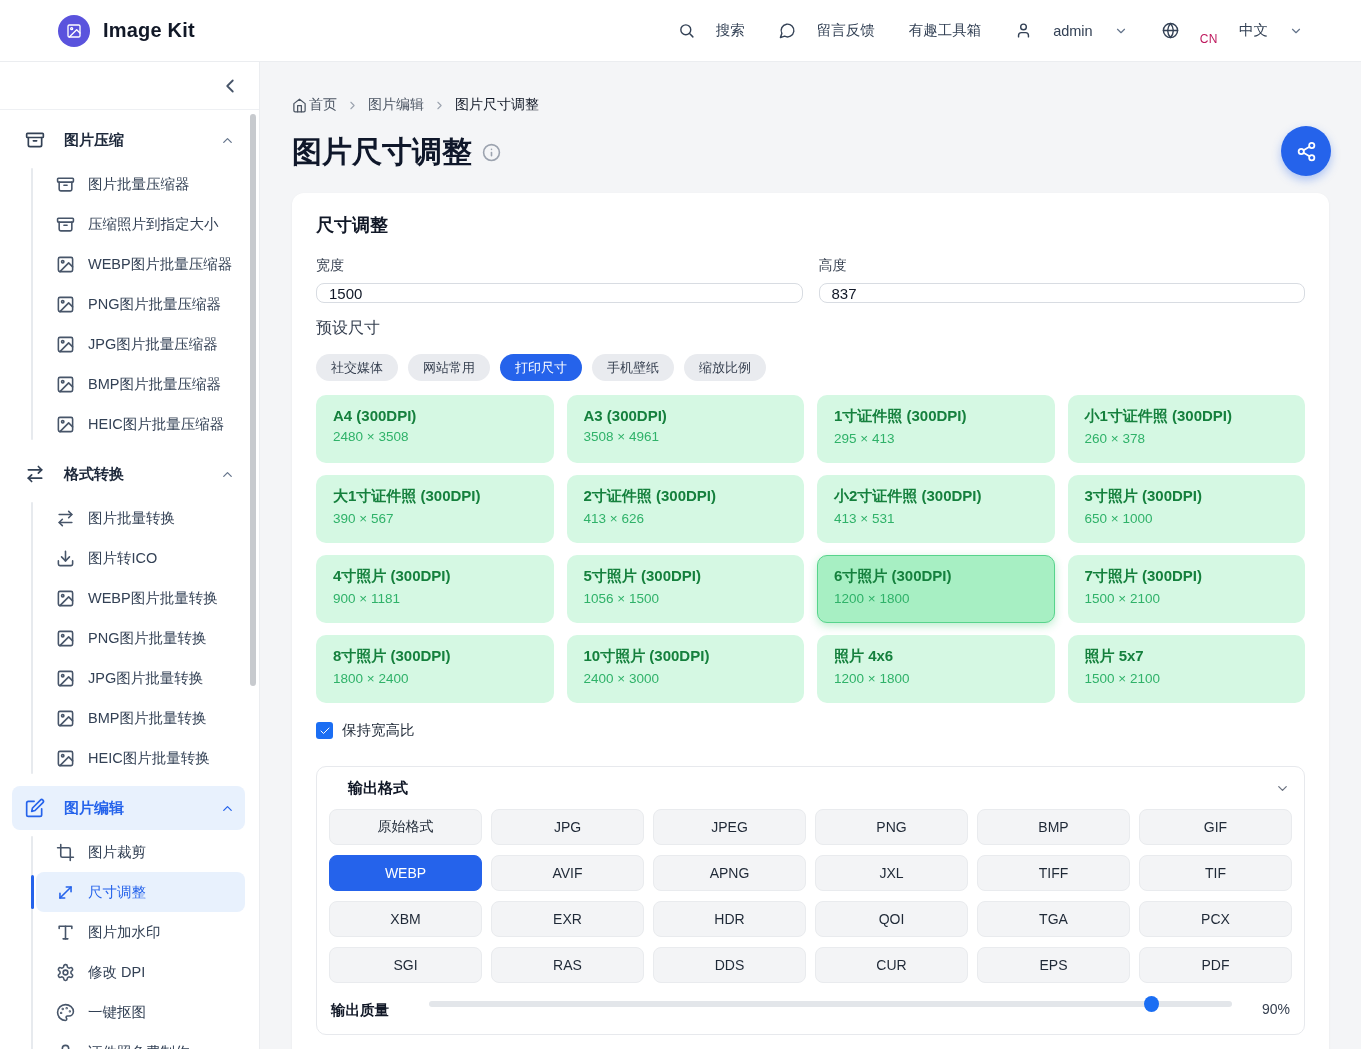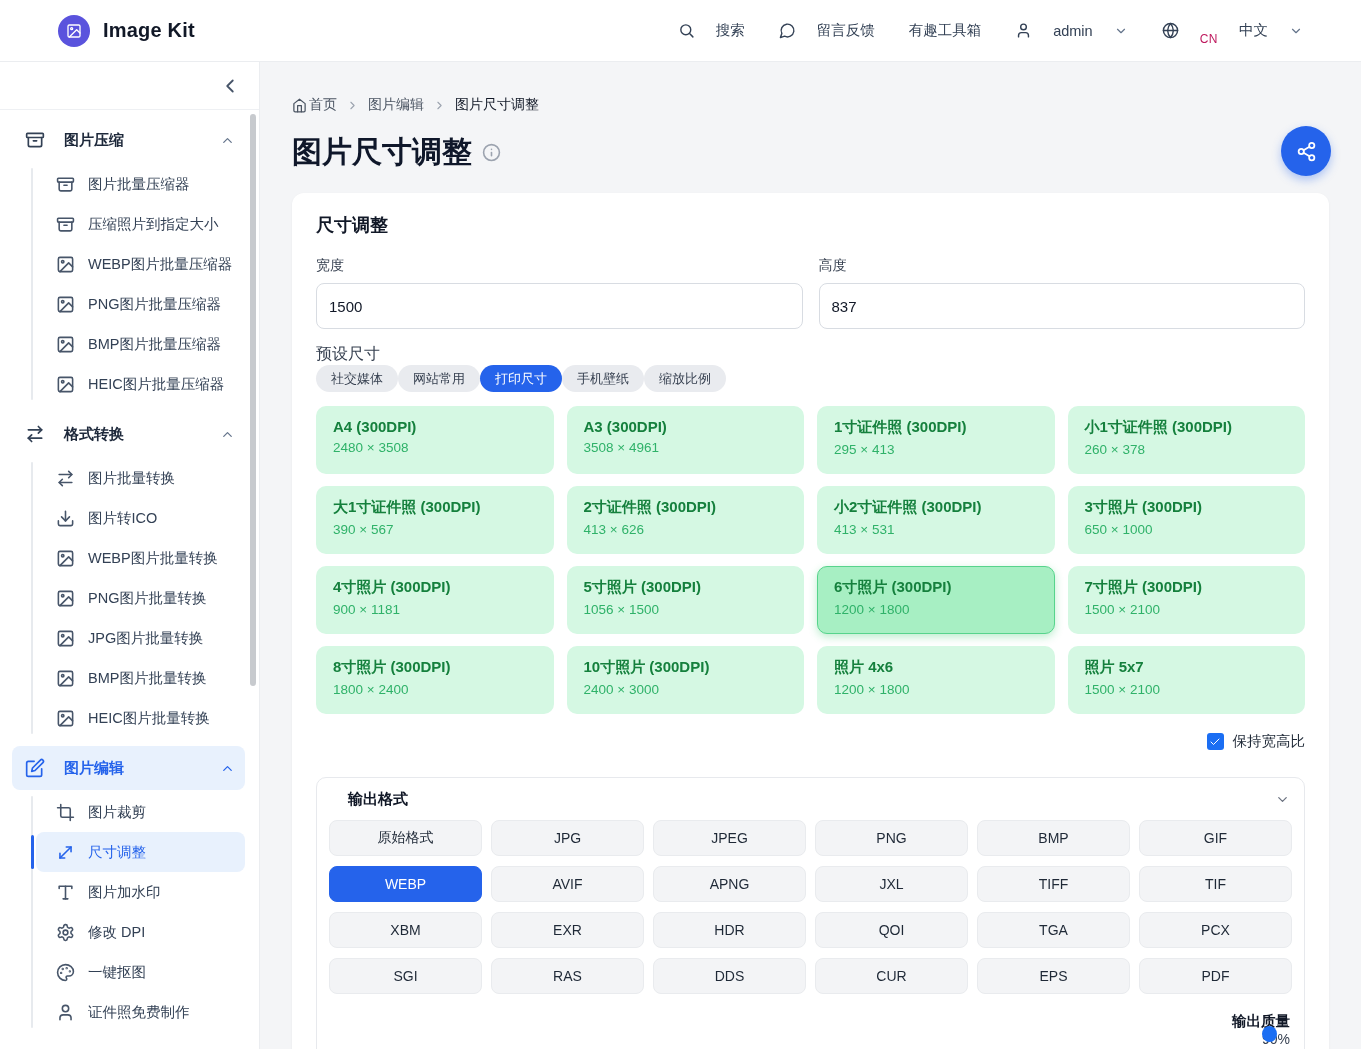--- a/index.html
+++ b/index.html
@@ -89,64 +89,64 @@
 
   
   .card {
     margin-top:20px; background:#fff; border-radius:12px; padding:20px 24px 24px;
     box-shadow:0 1px 3px rgba(15,23,42,.05); height:900px;
   }
   .card-title { font-size:18px; font-weight:bold; color:#111827; }
   .form-grid { margin-top:20px; display:grid; grid-template-columns:1fr 1fr; column-gap:16px; }
   .field-label { font-size:14px; color:#374151; margin-bottom:8px; }
   .text-input {
-    width:100%; height:46px; border:1px solid #d8dce2; border-radius:8px;
+    width:100%; height:20px; border:1px solid #d8dce2; border-radius:8px;
     font-size:15px; color:#111827; padding:0 12px; outline:none; background:#fff;
     font-family:inherit;
   }
   .preset-label { margin-top:15px; font-size:16px; color:#374151; }
-  .pill-row { margin-top:0; display:flex; }
+  .pill-row { margin-top:15px; display:flex; gap:10px; }
   .pill {
     height:27px; padding:0 15px; border-radius:14px; background:#e9ebef;
     font-size:13px; color:#374151; display:flex; align-items:center; cursor:pointer; white-space:nowrap;
   }
   .pill.active { background:var(--accent,#2563eb); color:#fff; }
   .preset-grid { margin-top:14px; display:grid; grid-template-columns:repeat(4,1fr); gap:12px 13px; }
   .preset-card {
     height:68px; border-radius:10px; background:var(--preset-bg,#d5f8e3);
     border:1px solid transparent; padding:11px 16px; cursor:pointer;
   }
   .preset-card.active {
     background:var(--preset-bg-active,#a7efc3);
     border-color:var(--preset-border-active,#57d48c);
     box-shadow:0 3px 8px rgba(34,197,94,.30);
   }
   .preset-name { font-size:15px; font-weight:bold; color:var(--preset-title,#15803d); white-space:nowrap; }
   .preset-dims { margin-top:5px; font-size:13.5px; color:var(--preset-dims,#2fb269); }
-  .check-row { margin-top:18px; display:flex; align-items:center; gap:9px; cursor:pointer;justify-content:flex-end; }
+  .check-row { margin-top:18px; display:flex; align-items:center; gap:9px; cursor:pointer; }
   .checkbox {
     width:17px; height:17px; border-radius:3px; background:var(--check,#1b6ef3);
     color:#fff; display:flex; align-items:center; justify-content:center; flex:none;
   }
   .checkbox .ic { width:12px; height:12px; }
   .check-label { font-size:14.5px; color:#1f2937; }
 
   
   .output-panel { margin-top:26px; border:1px solid #e7e9ed; border-radius:10px; padding:12px 12px 14px; }
   .output-head { display:flex; align-items:center; justify-content:space-between; padding:0 2px; }
   .output-title { font-size:15px; font-weight:bold; color:#111827;margin-left:17px; }
   .output-chev { width:15px; height:15px; color:#6b7280; cursor:pointer; }
   .fmt-grid { margin-top:11px; display:grid; grid-template-columns:repeat(6,1fr); gap:10px 9px; }
   .fmt-btn {
     height:36px; border-radius:8px; background:#f3f4f6; border:1px solid #e9ebee;
     font-size:14px; color:#1f2937; display:flex; align-items:center; justify-content:center;
     cursor:pointer; font-family:inherit;
   }
   .fmt-btn.active { background:var(--accent,#2563eb); border-color:var(--accent,#2563eb); color:#fff; }
-  .quality-row { margin-top:18px; display:flex; align-items:flex-end; padding:0 2px;flex-direction:column; }
+  .quality-row { margin-top:18px; display:flex; align-items:flex-start; padding:0 2px; }
   .quality-label { font-size:14.5px; font-weight:bold; color:#111827; flex:none; }
   .slider-track {
     flex:1; height:6px; border-radius:3px; background:#e3e6ea; position:relative;
     margin:0 20px 0 40px; cursor:pointer;
   }
   .slider-thumb {
     position:absolute; top:-5px; width:15px; height:16px; border-radius:50%;
     background:var(--check,#1b6ef3); cursor:grab;
   }
   .quality-value { font-size:14px; color:#374151; width:38px; text-align:right; flex:none; }
@@ -281,20 +281,30 @@
             </div>
             <div class="side-item">
               <span class="i-icon">
                 <svg viewBox="0 0 24 24" fill="none" stroke="currentColor" stroke-width="2" stroke-linecap="round" stroke-linejoin="round">
                   <rect x="3" y="3" width="18" height="18" rx="2"></rect>
                   <circle cx="8.5" cy="8.5" r="1.5"></circle>
                   <path d="m21 15-5-5L5 21"></path>
                 </svg>
               </span>
               <span class="i-label">PNG图片批量压缩器</span>
+            </div>
+            <div class="side-item">
+              <span class="i-icon">
+                <svg viewBox="0 0 24 24" fill="none" stroke="currentColor" stroke-width="2" stroke-linecap="round" stroke-linejoin="round">
+                  <rect x="3" y="3" width="18" height="18" rx="2"></rect>
+                  <circle cx="8.5" cy="8.5" r="1.5"></circle>
+                  <path d="m21 15-5-5L5 21"></path>
+                </svg>
+              </span>
+              <span class="i-label">JPG图片批量压缩器</span>
             </div>
             <div class="side-item">
               <span class="i-icon">
                 <svg viewBox="0 0 24 24" fill="none" stroke="currentColor" stroke-width="2" stroke-linecap="round" stroke-linejoin="round">
                   <rect x="3" y="3" width="18" height="18" rx="2"></rect>
                   <circle cx="8.5" cy="8.5" r="1.5"></circle>
                   <path d="m21 15-5-5L5 21"></path>
                 </svg>
               </span>
               <span class="i-label">BMP图片批量压缩器</span>

